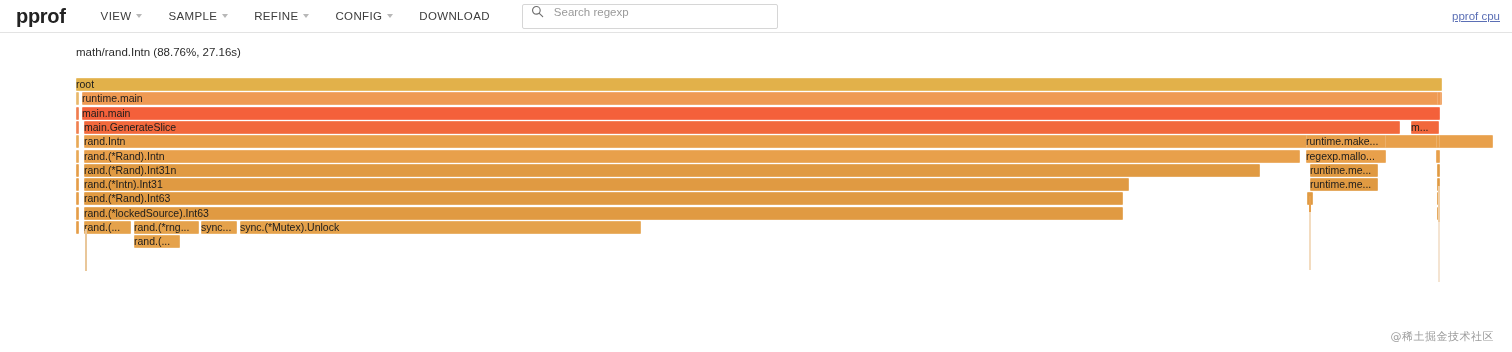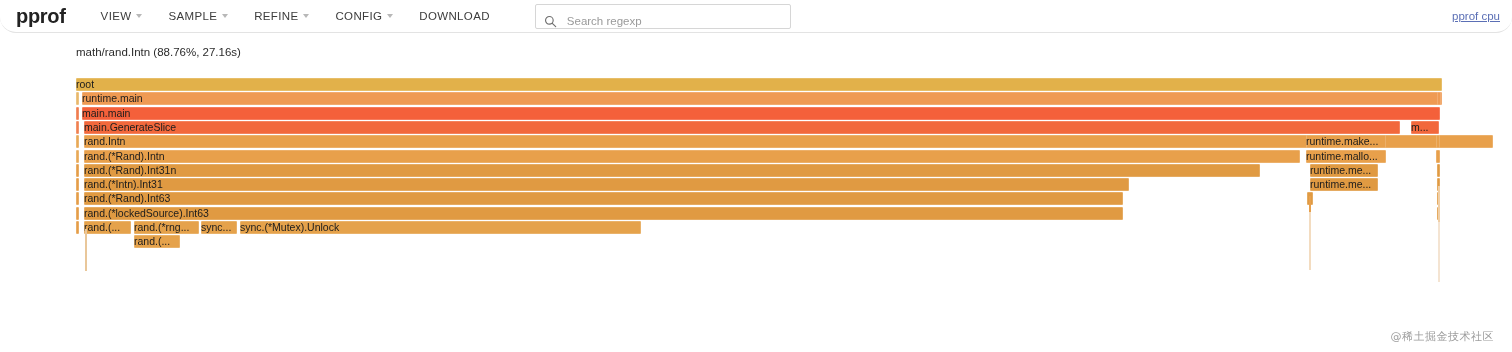--- a/index.html
+++ b/index.html
@@ -13,42 +13,41 @@
 
   
   .header{
     height:33px;
     border-bottom:1px solid #e3e3e3;
     display:flex;align-items:center;
     padding:0 12px 0 16px;
     box-sizing:border-box;
     background:#fff;
     position:relative;
-    border-radius:16px;
   }
   .brand{
     font-weight:bold;font-size:20px;color:#222;
     letter-spacing:-0.3px;margin-right:22px;line-height:1;
   }
   .menu{display:flex;align-items:center;}
   .menu-item{
     display:flex;align-items:center;gap:5px;
     font-size:11.5px;color:#3c3c3c;letter-spacing:.35px;
     padding:0 13px;cursor:pointer;white-space:nowrap;
   }
   .caret{
     width:0;height:0;border-left:3.5px solid transparent;
     border-right:3.5px solid transparent;border-top:4px solid #b8b8b8;
     display:inline-block;
   }
   .searchbox{
-    margin-left:32px;
+    margin-left:19px;
     width:256px;height:25px;
     border:1px solid #d6d6d6;border-radius:2px;
-    display:flex;align-items:flex-end;
+    display:flex;align-items:flex-start;
     padding:0 8px;box-sizing:border-box;background:#fff;
   }
   .search-ico{flex:0 0 auto;margin-right:8px;display:block;}
   .searchbox input{
     border:0;outline:0;flex:1;font-size:11.5px;color:#333;
     font-family:"Liberation Sans","DejaVu Sans",sans-serif;
     background:transparent;
   }
   .searchbox input::placeholder{color:#9a9a9a;}
   .header-right{margin-left:auto;display:flex;align-items:center;}
@@ -148,21 +147,21 @@
     <div class="frame" style="left: 82px; top: 34.6px; width: 1358px; background: rgb(244, 96, 58);"><span>main.main</span></div>
     <div class="frame thin" style="left: 76px; top: 48.9px; width: 3px; background: rgb(240, 128, 80);"></div>
     <div class="frame" style="left: 84px; top: 48.9px; width: 1316px; background: rgb(242, 104, 60);"><span>main.GenerateSlice</span></div>
     <div class="frame" style="left: 1411px; top: 48.9px; width: 28px; background: rgb(242, 104, 60);"><span>m...</span></div>
     <div class="frame thin" style="left: 76px; top: 63.2px; width: 3px; background: rgb(232, 169, 86);"></div>
     <div class="frame" style="left: 84px; top: 63.2px; width: 1409px; background: rgb(232, 160, 75);"><span>rand.Intn</span></div>
     <div class="frame" style="left: 1306px; top: 63.2px; width: 80px; background: rgb(232, 160, 75);"><span>runtime.make...</span></div>
     <div class="frame thin" style="left: 1436px; top: 63.2px; width: 4px; background: rgb(232, 160, 75);"></div>
     <div class="frame thin" style="left: 76px; top: 77.5px; width: 3px; background: rgb(232, 169, 86);"></div>
     <div class="frame" style="left: 84px; top: 77.5px; width: 1216px; background: rgb(232, 160, 75);"><span>rand.(*Rand).Intn</span></div>
-    <div class="frame" style="left: 1306px; top: 77.5px; width: 80px; background: rgb(232, 160, 75);"><span>runtime.mallo...</span></div>
+    <div class="frame" style="left: 1306px; top: 77.5px; width: 80px; background: rgb(232, 160, 75);"><span>regexp.mallo...</span></div>
     <div class="frame thin" style="left: 1436px; top: 77.5px; width: 4px; background: rgb(232, 160, 75);"></div>
     <div class="frame thin" style="left: 76px; top: 91.8px; width: 3px; background: rgb(229, 157, 72);"></div>
     <div class="frame" style="left: 84px; top: 91.8px; width: 1176px; background: rgb(224, 154, 66);"><span>rand.(*Rand).Int31n</span></div>
     <div class="frame" style="left: 1310px; top: 91.8px; width: 68px; background: rgb(224, 154, 66);"><span>runtime.me...</span></div>
     <div class="frame thin" style="left: 1437px; top: 91.8px; width: 3px; background: rgb(224, 154, 66);"></div>
     <div class="frame thin" style="left: 76px; top: 106.1px; width: 3px; background: rgb(229, 157, 72);"></div>
     <div class="frame" style="left: 84px; top: 106.1px; width: 1045px; background: rgb(224, 154, 66);"><span>rand.(*Intn).Int31</span></div>
     <div class="frame" style="left: 1310px; top: 106.1px; width: 68px; background: rgb(224, 154, 66);"><span>runtime.me...</span></div>
     <div class="frame thin" style="left: 1437px; top: 106.1px; width: 3px; background: rgb(224, 154, 66);"></div>
     <div class="frame thin" style="left: 76px; top: 120.4px; width: 3px; background: rgb(229, 157, 72);"></div>

